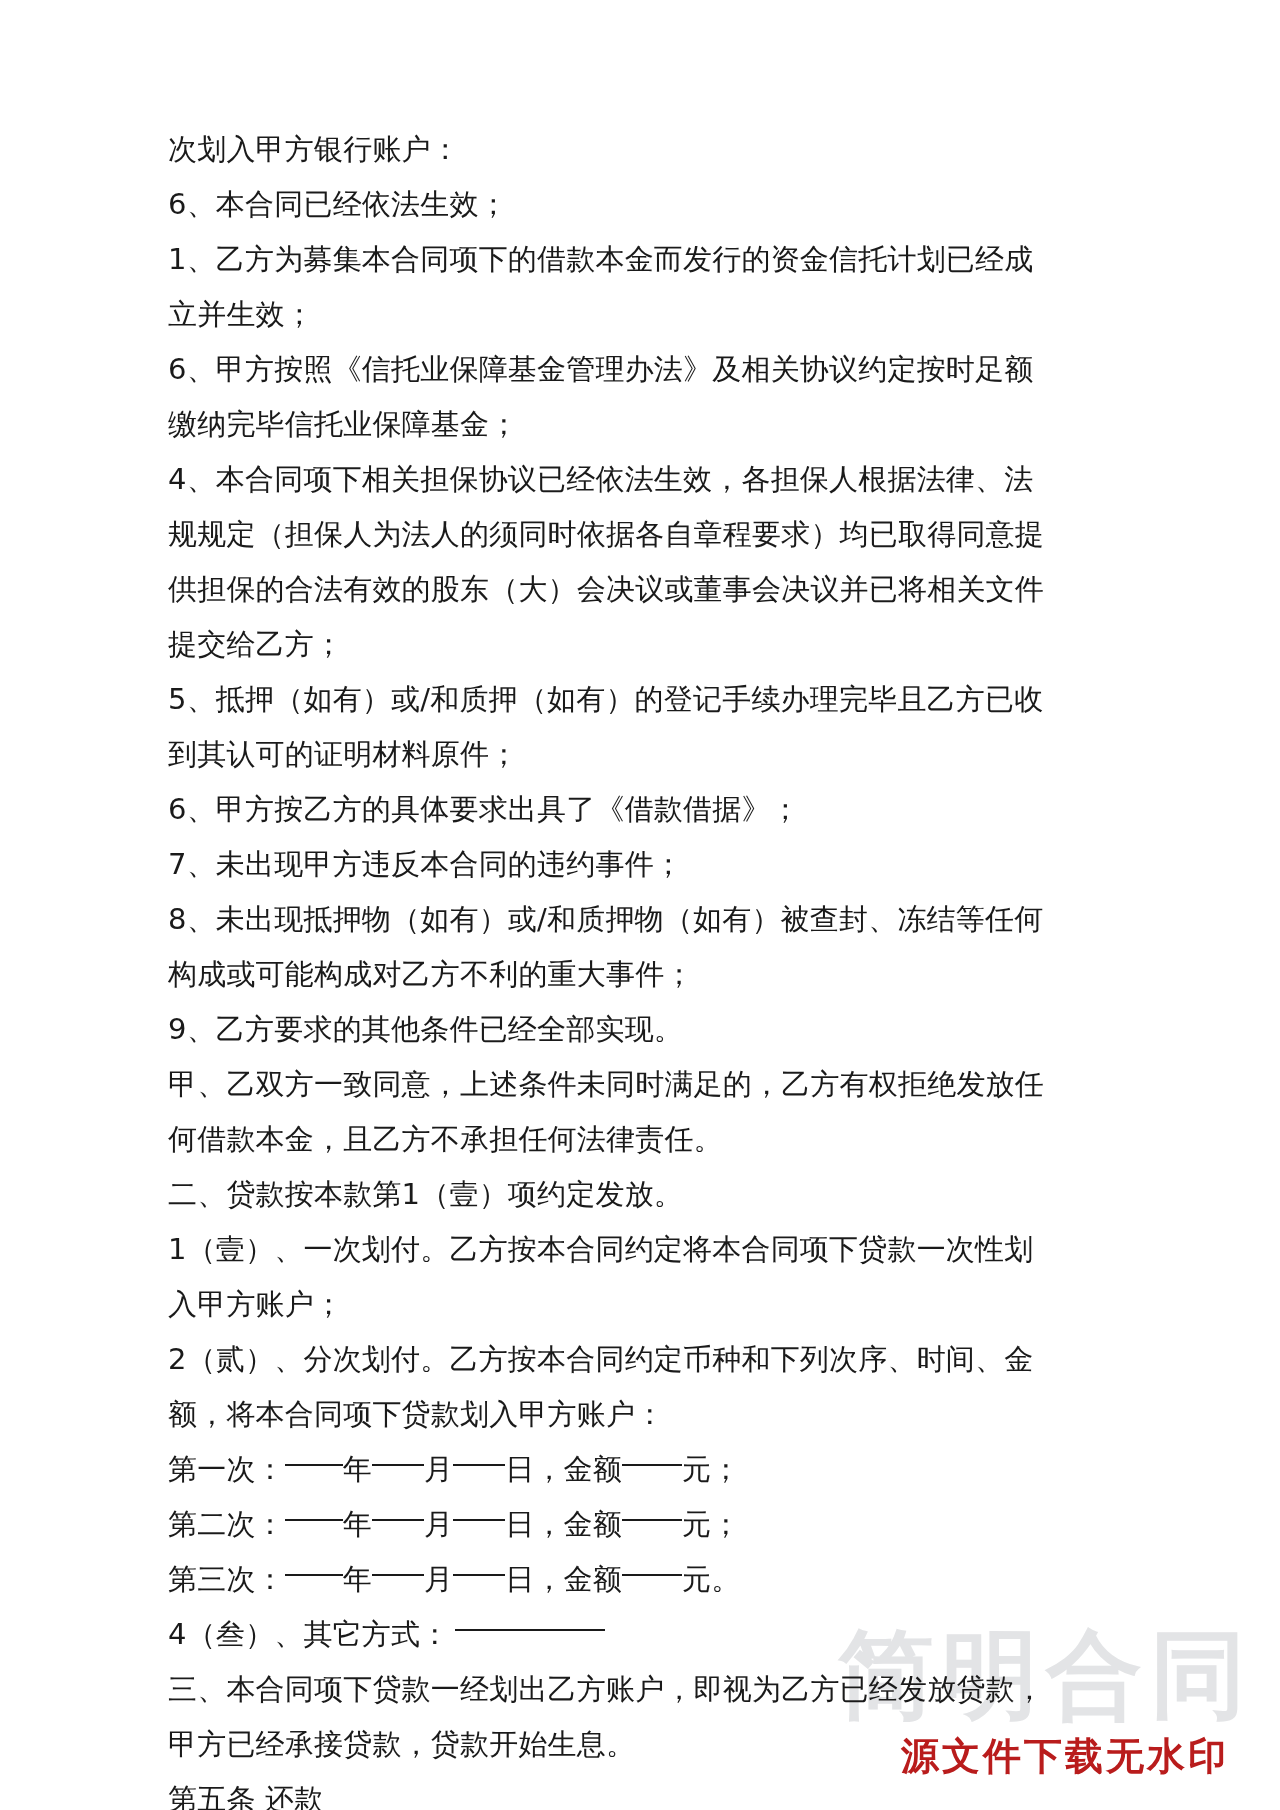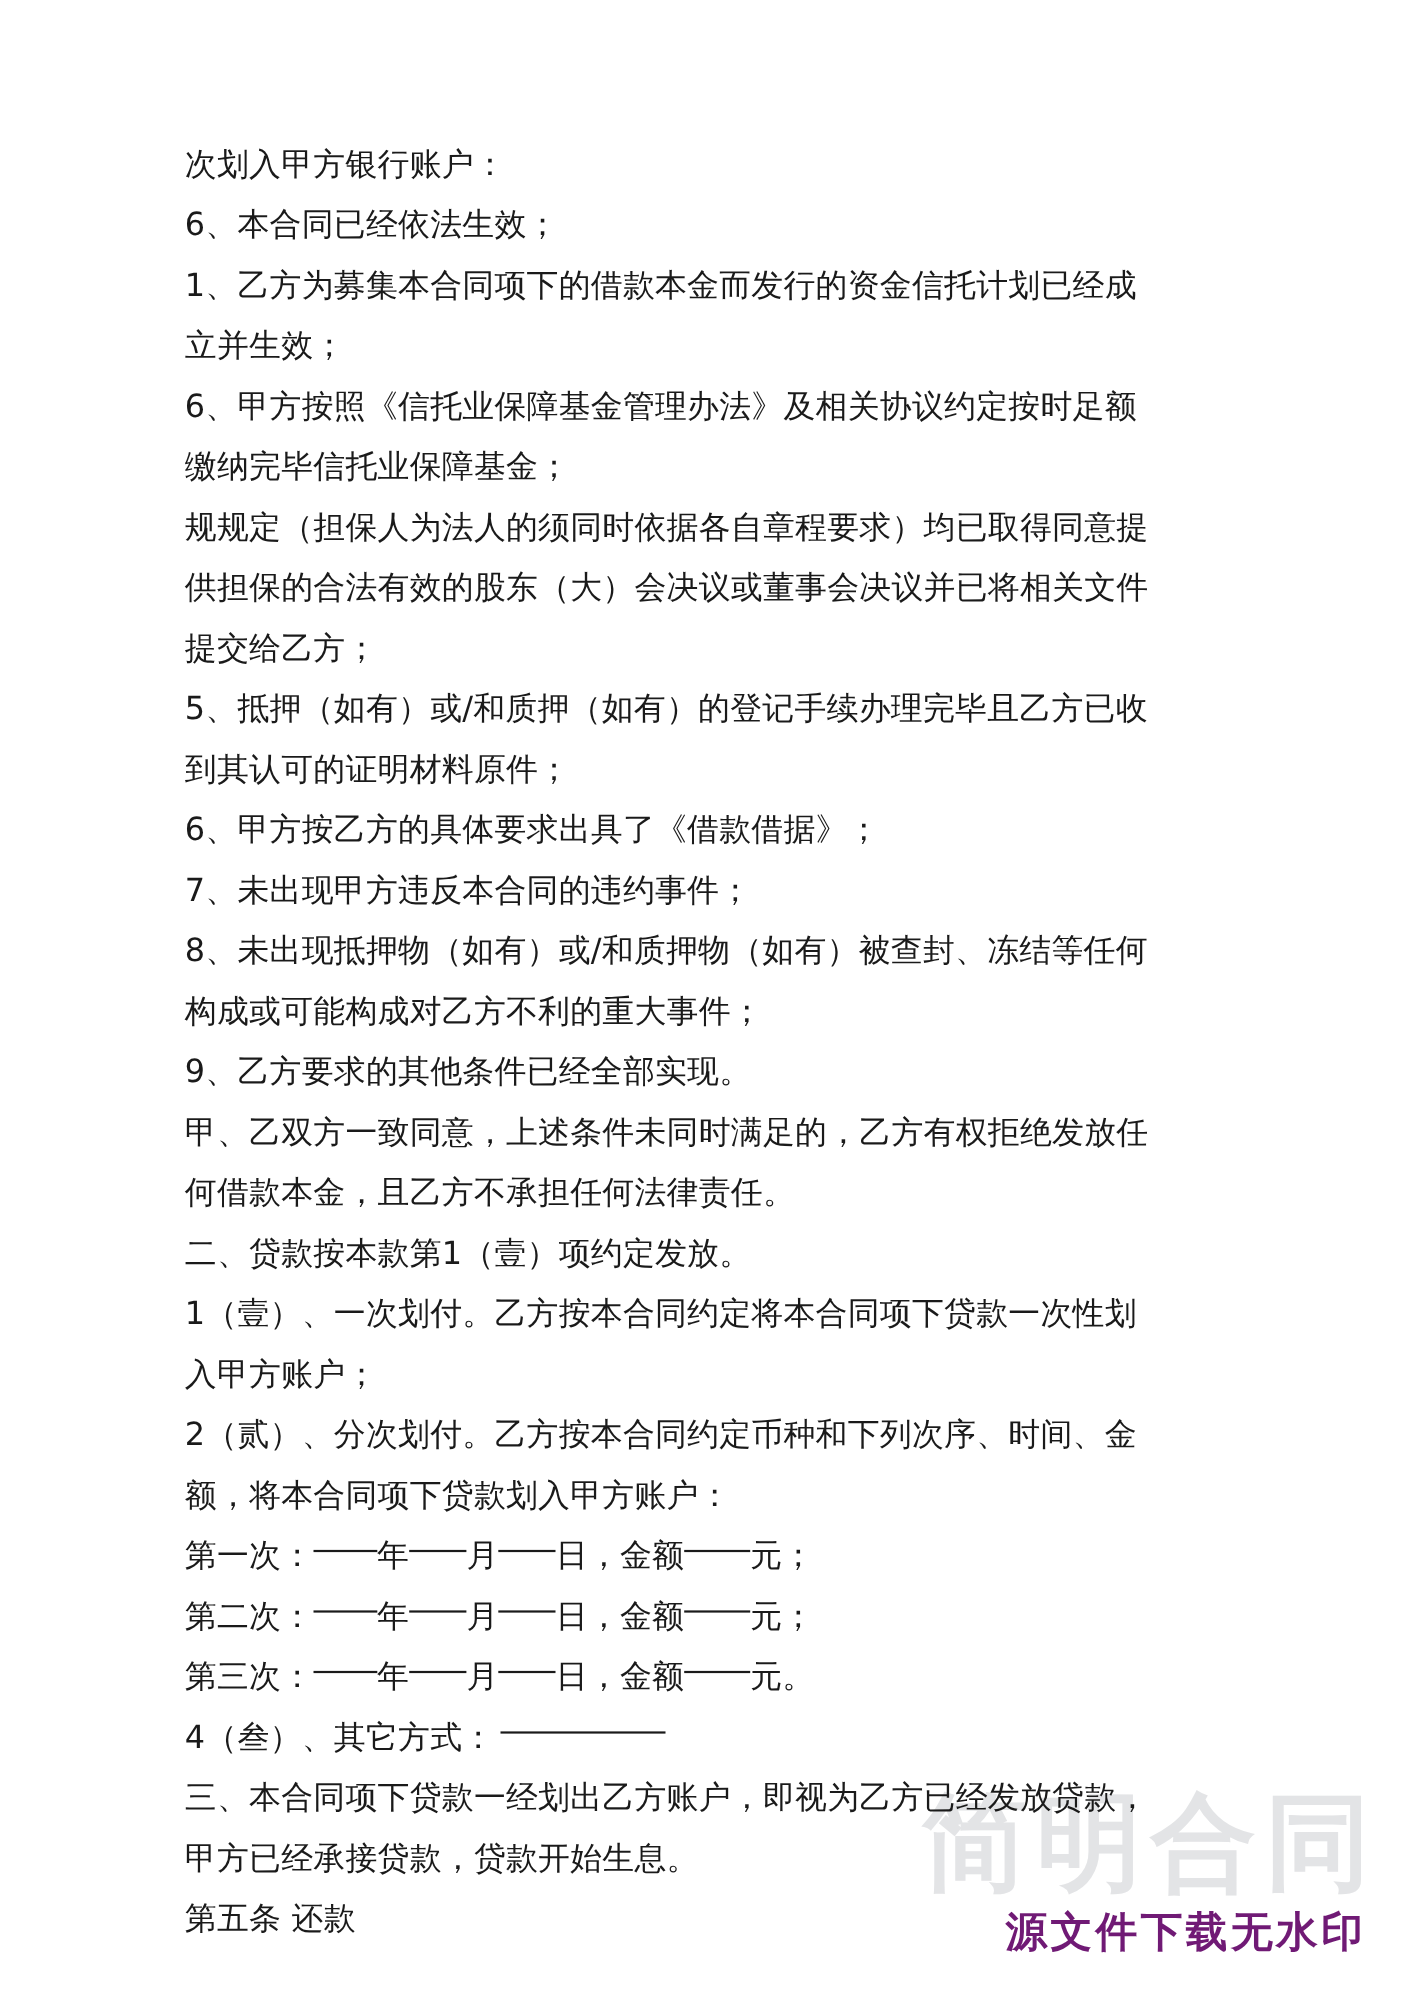--- a/index.html
+++ b/index.html
@@ -36,25 +36,25 @@
     color: #e3e4e6;
     line-height: 1.05;
     white-space: nowrap;
     margin-right: -10px;
   }
   #watermark .wm-sub {
     font-family: "DejaVu Sans", "Liberation Sans", sans-serif;
     font-size: 38px;
     font-weight: bold;
     letter-spacing: 3px;
-    color: #701a75;
+    color: #b91c1c;
     line-height: 1.1;
     white-space: nowrap;
     margin-top: 10px;
-    margin-right: 2px;
+    margin-right: 15px;
   }
   
   #doc {
     position: absolute;
     left: 168px;
     top: 122px;
     width: 812px;
     z-index: 2;
   }
   .line {
@@ -98,20 +98,21 @@
 
   <div id="doc">
 
     <div id="body-lines">
         <div class="line">次划入甲方银行账户：</div>
         <div class="line">6、本合同已经依法生效；</div>
         <div class="line">1、乙方为募集本合同项下的借款本金而发行的资金信托计划已经成</div>
         <div class="line">立并生效；</div>
         <div class="line">6、甲方按照《信托业保障基金管理办法》及相关协议约定按时足额</div>
         <div class="line">缴纳完毕信托业保障基金；</div>
+        <div class="line">4、本合同项下相关担保协议已经依法生效，各担保人根据法律、法</div>
         <div class="line">规规定（担保人为法人的须同时依据各自章程要求）均已取得同意提</div>
         <div class="line">供担保的合法有效的股东（大）会决议或董事会决议并已将相关文件</div>
         <div class="line">提交给乙方；</div>
         <div class="line">5、抵押（如有）或/和质押（如有）的登记手续办理完毕且乙方已收</div>
         <div class="line">到其认可的证明材料原件；</div>
         <div class="line">6、甲方按乙方的具体要求出具了《借款借据》；</div>
         <div class="line">7、未出现甲方违反本合同的违约事件；</div>
         <div class="line">8、未出现抵押物（如有）或/和质押物（如有）被查封、冻结等任何</div>
         <div class="line">构成或可能构成对乙方不利的重大事件；</div>
         <div class="line">9、乙方要求的其他条件已经全部实现。</div>

